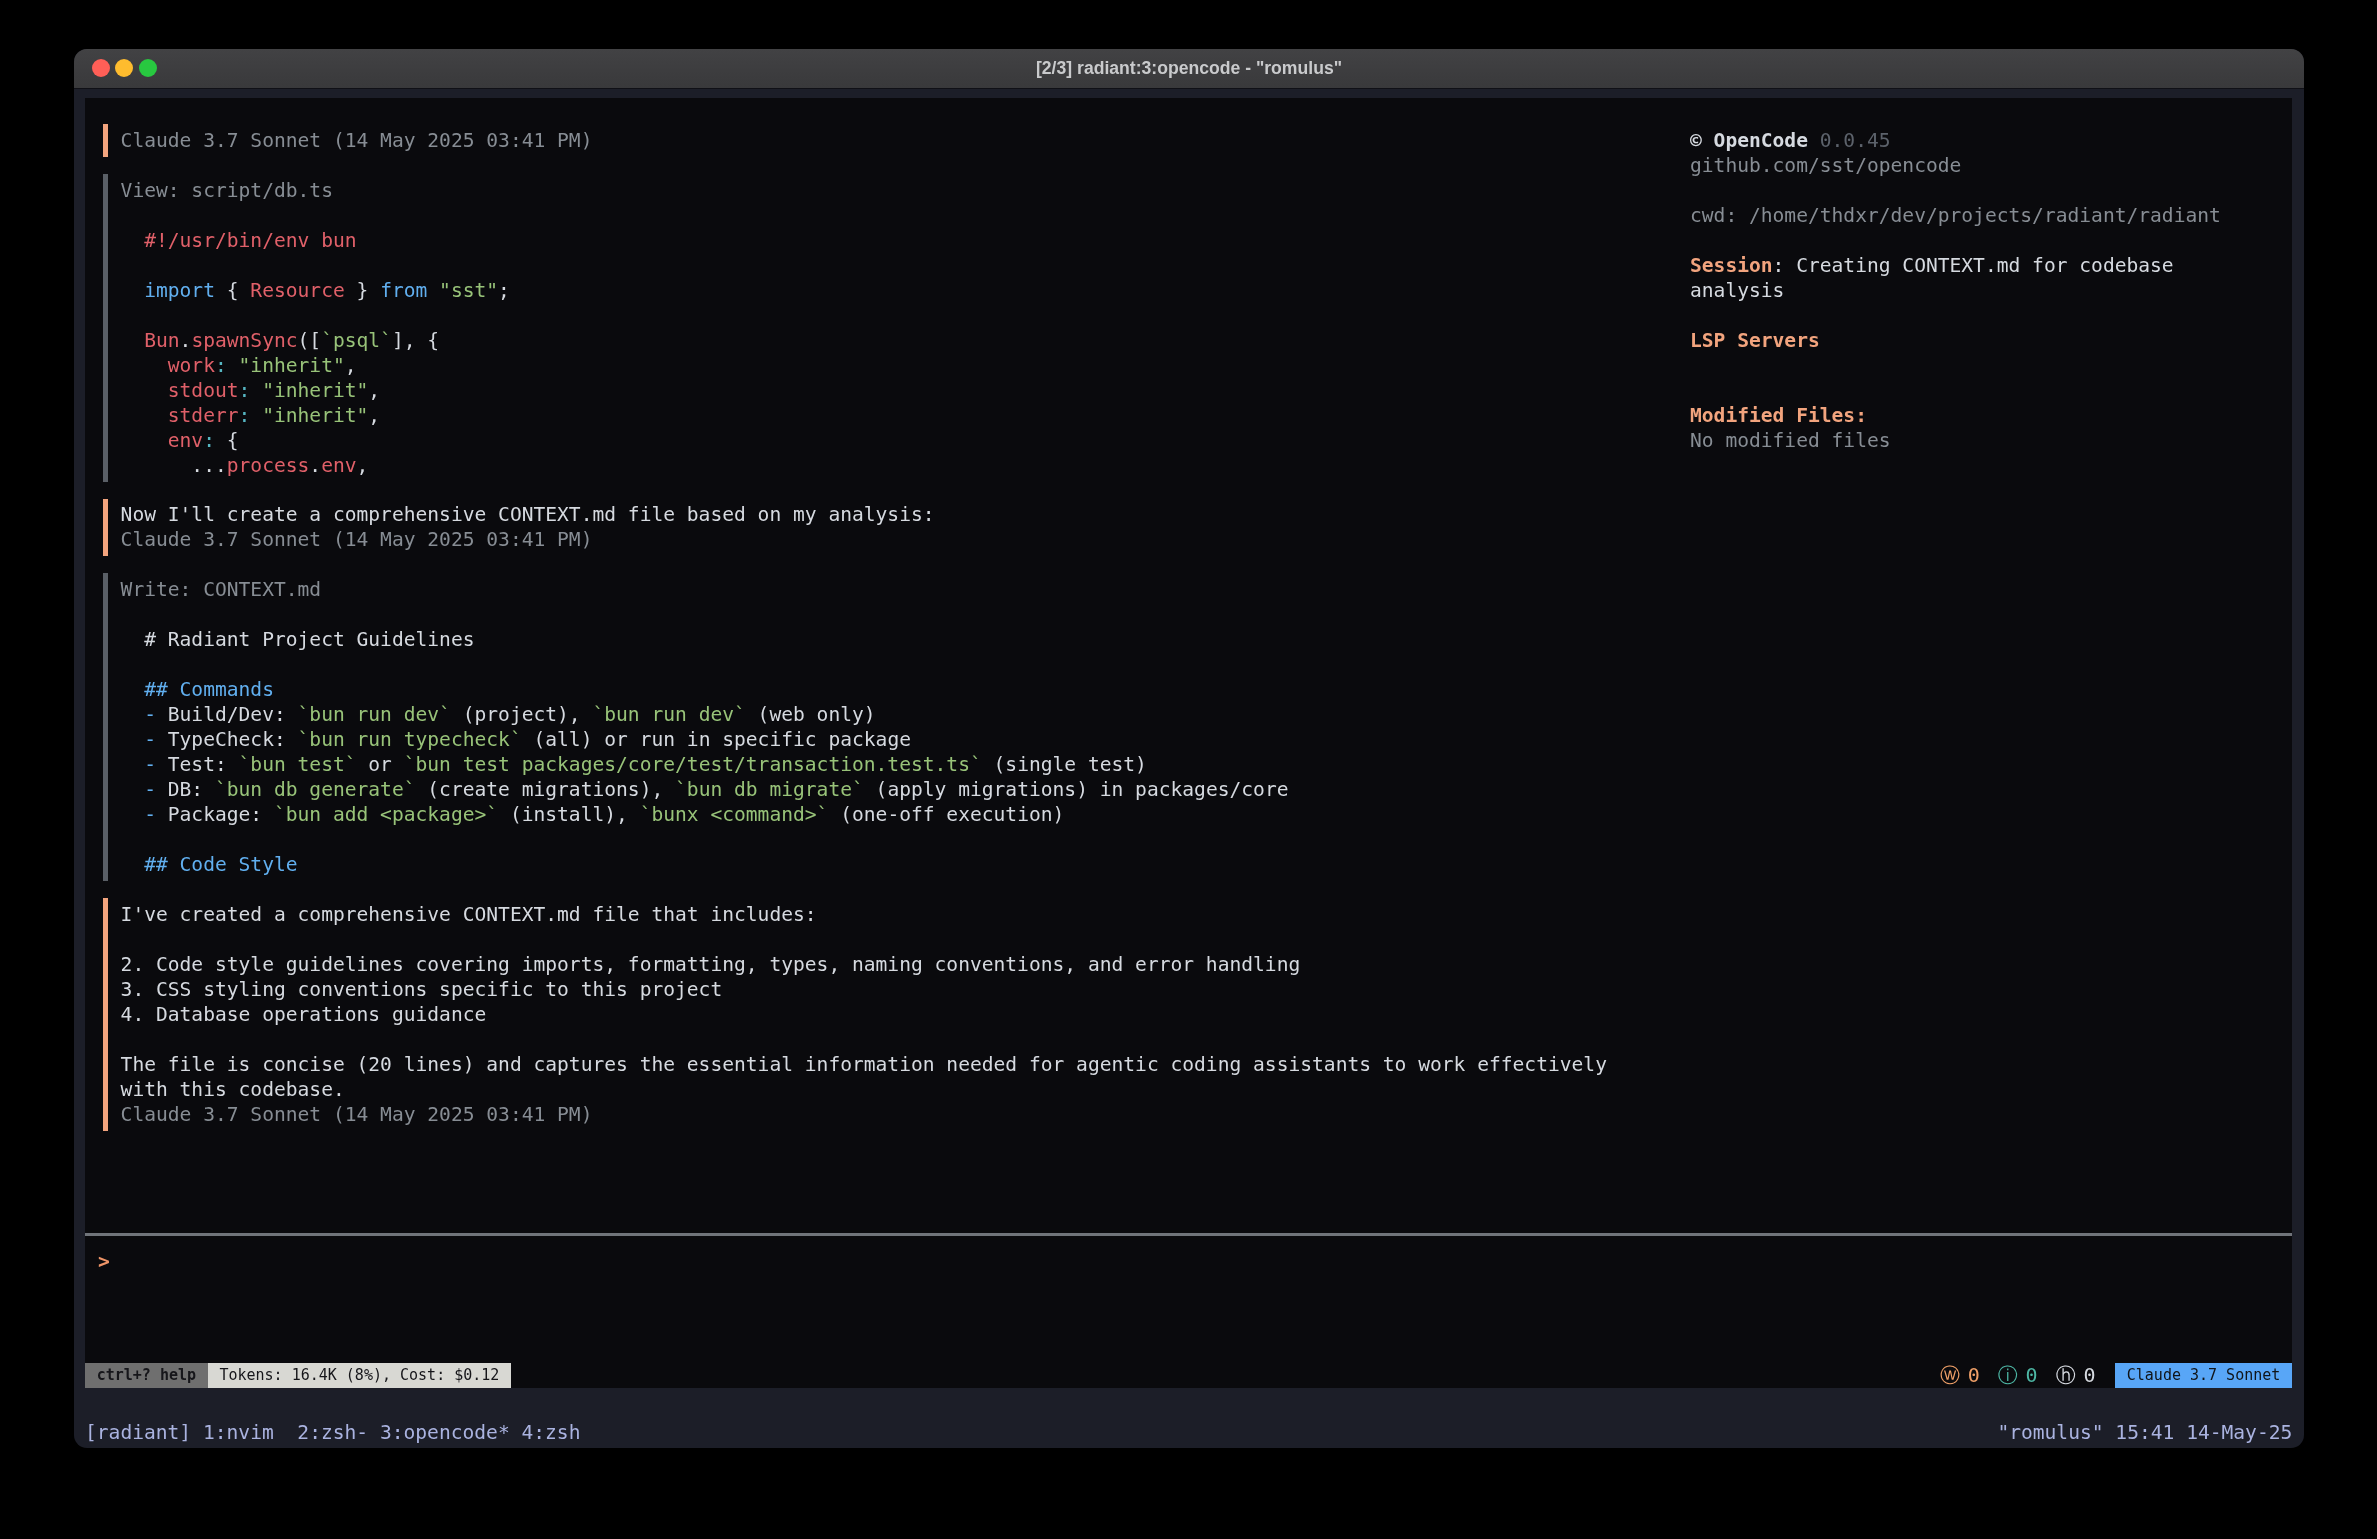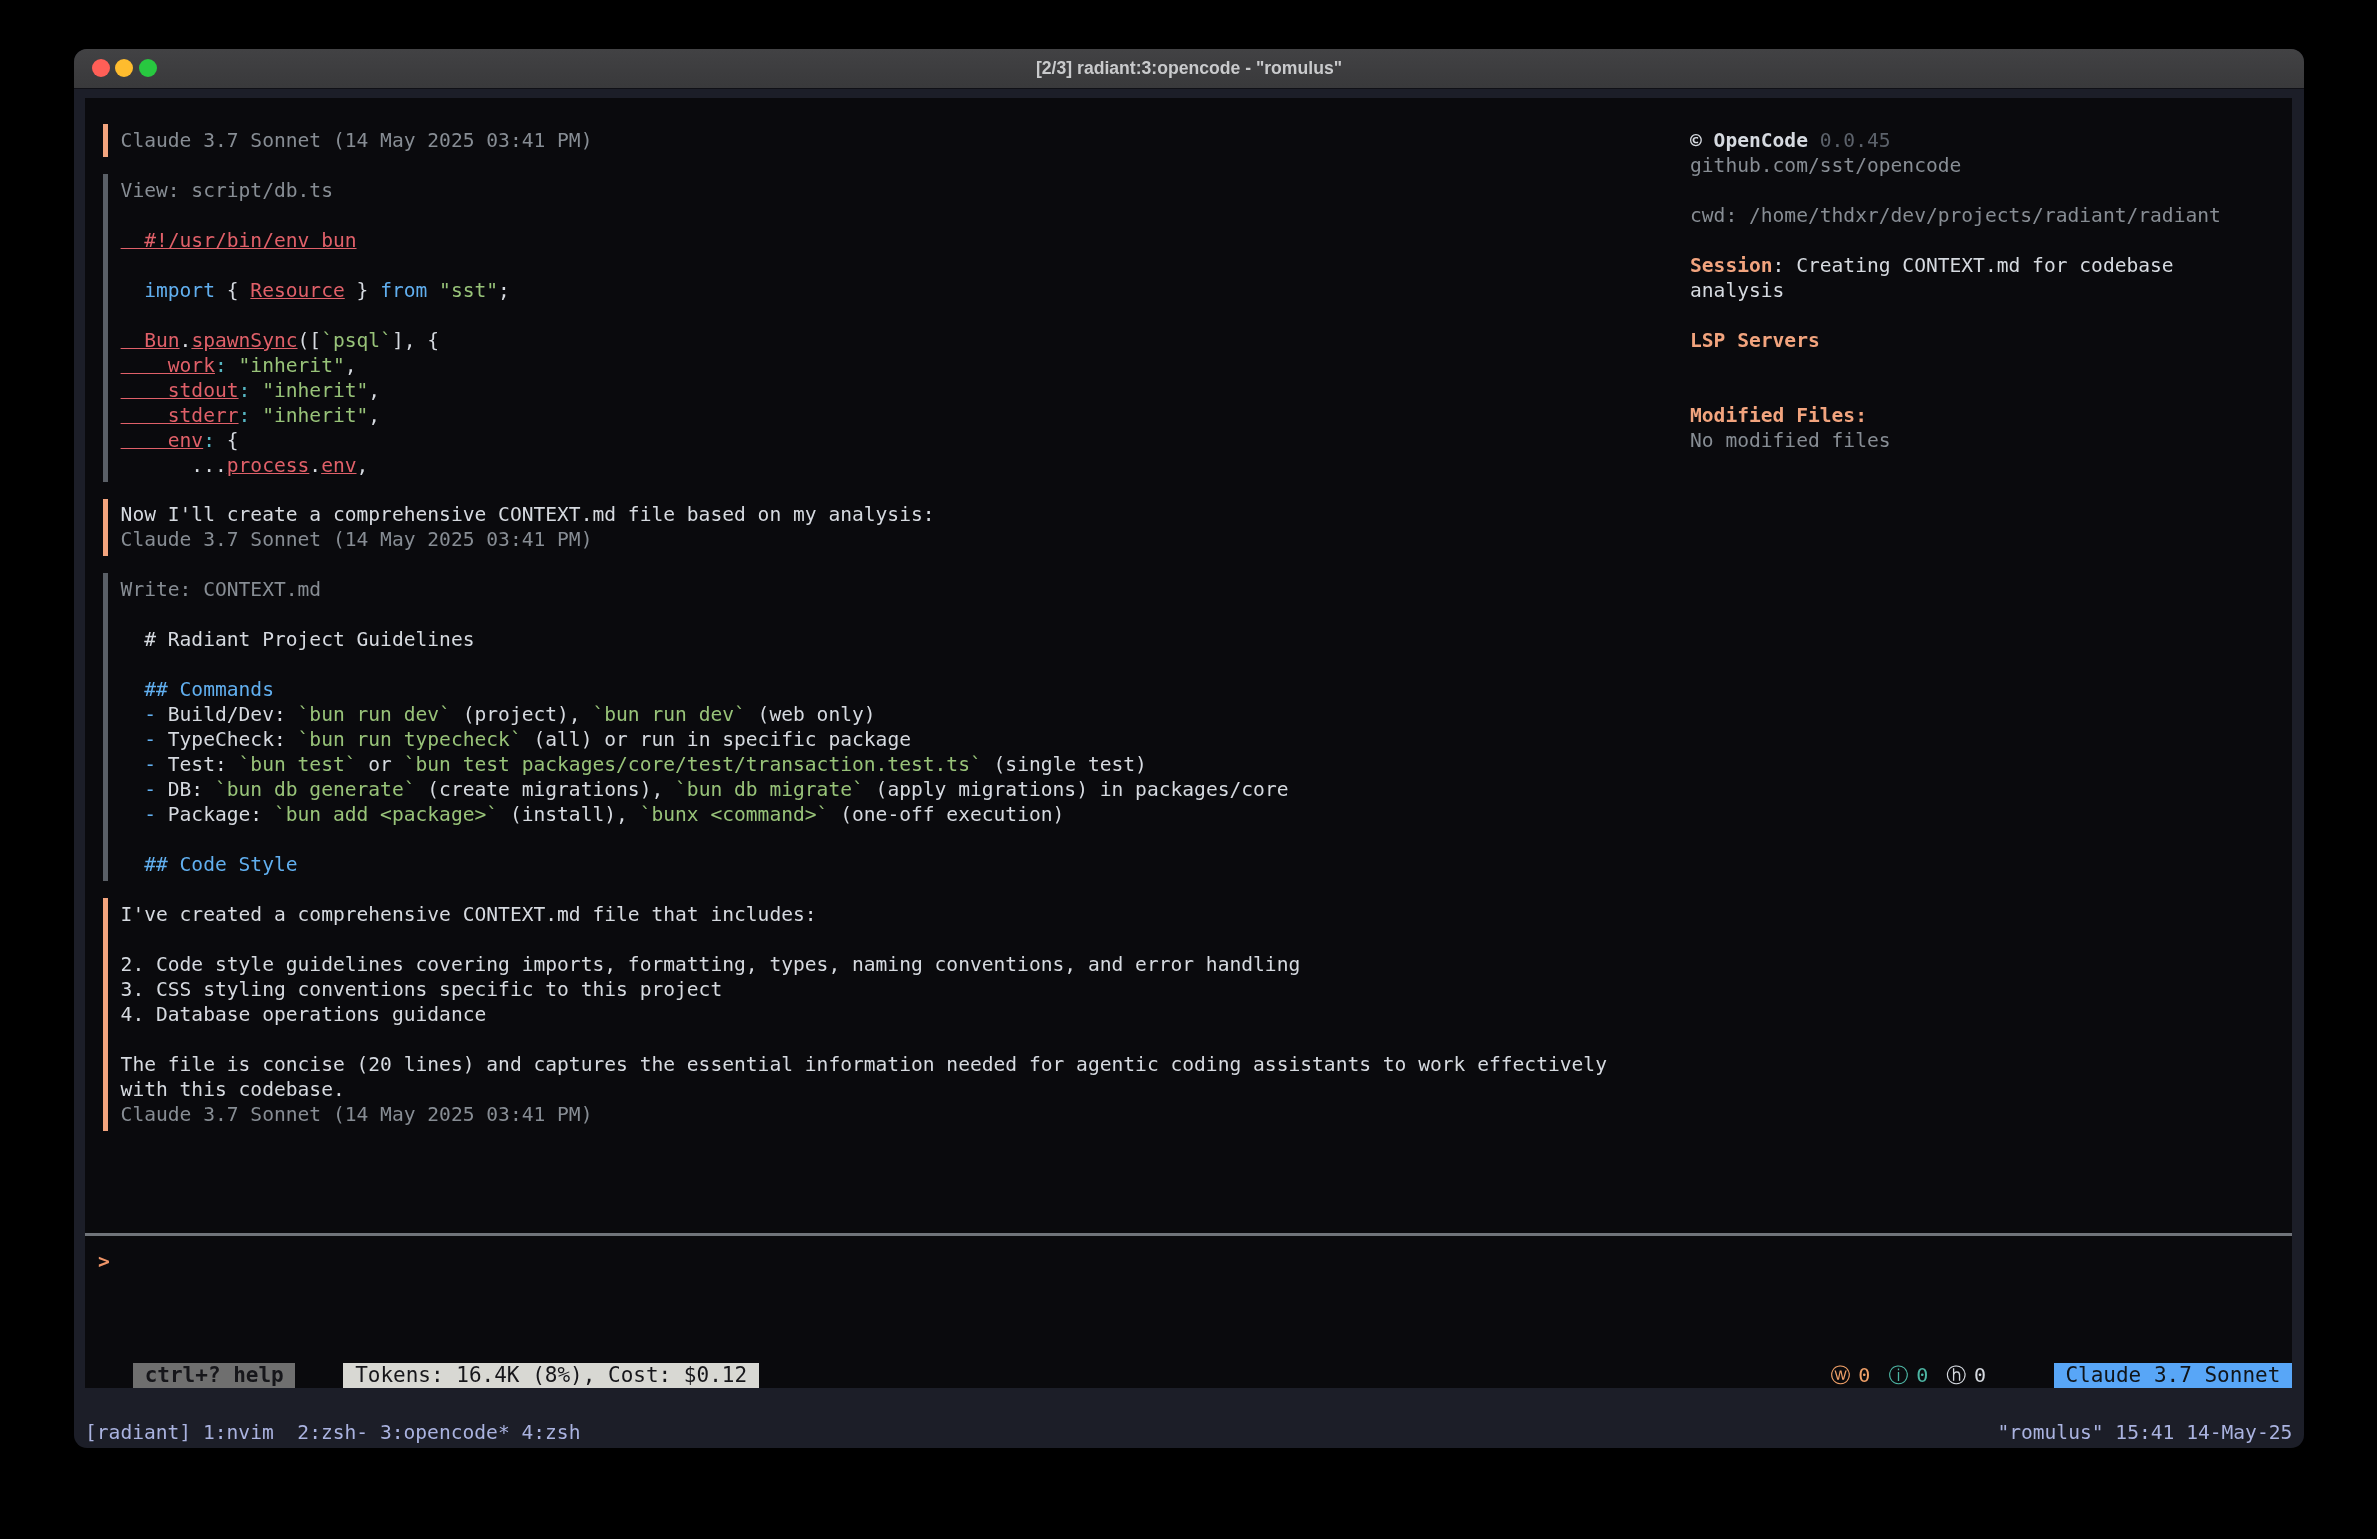--- a/index.html
+++ b/index.html
@@ -18,35 +18,35 @@
             background:linear-gradient(#424244,#39393b);border-bottom:0.7px solid #101016;}
   .lights{position:absolute;left:17.6px;top:10.4px;display:flex;gap:5.9px;}
   .light{width:18px;height:18px;border-radius:50%;display:inline-block;}
   .light.red{background:#ff5f57;} .light.yellow{background:#febc2e;} .light.green{background:#28c840;}
   .title{position:absolute;left:0;right:0;top:0;height:39px;line-height:39px;text-align:center;
          font-family:"Liberation Sans",sans-serif;font-weight:bold;font-size:17.6px;color:#c9cacc;}
   .app{position:absolute;left:11px;top:49px;width:2207px;height:1290px;background:#0a0a0d;
        font-size:19.6px;color:var(--foreground);}
   .line{height:25px;line-height:25px;white-space:pre;}
   .c-fg{color:var(--foreground);} .c-dim{color:var(--muted);} .c-dim2{color:var(--muted2);}
-  .c-pink{color:var(--pink);text-decoration:underline;} .c-blue{color:var(--blue);} .c-green{color:var(--green);}
+  .c-pink{color:var(--pink);} .c-blue{color:var(--blue);} .c-green{color:var(--green);}
   .c-cyan{color:var(--cyan);}
   .c-boldfg{color:var(--foreground);font-weight:bold;}
   .c-boldorange{color:var(--accent_orange);font-weight:bold;}
   .chat{position:absolute;left:17.6px;top:26px;}
   .block{border-left:5.2px solid;padding:3.9px 0 3.9px 13px;margin-bottom:17px;}
   .block.assistant{border-color:var(--accent_orange);}
   .block.tool{border-color:var(--tool_border);}
   .sidebar{position:absolute;left:1605px;top:30px;width:607px;}
   .helpbar{position:absolute;left:13px;top:1104px;}
   .divider{position:absolute;left:0;right:0;top:1135px;height:3.3px;background:#70747a;}
   .inputarea{position:absolute;left:13px;top:1151px;right:13px;height:183px;}
   .prompt{font-weight:bold;color:#ef9568;font-size:19.6px;line-height:25px;}
   .statusbar{position:absolute;left:0;right:0;bottom:0;height:25px;display:flex;align-items:stretch;}
-  .chip{height:25px;line-height:25px;padding:0 11.7px;font-size:21px;white-space:pre;margin-left:48px;}
+  .chip{height:25px;line-height:25px;padding:0 11.7px;font-size:15px;white-space:pre;}
   .chip-help{background:var(--help_chip_bg);color:#16161a;font-weight:bold;}
   .chip-tokens{background:var(--tokens_chip_bg);color:#16161a;}
   .chip-model{background:var(--model_badge_bg);color:#101418;}
   .spacer{flex:1;}
   .diags{display:flex;align-items:center;gap:9px;margin-right:19.6px;}
   .diag{display:flex;align-items:center;gap:7.8px;margin-left:9px;}
   .diag-icon,.diag-count{font-size:20px;line-height:25px;}
   .diag-warnings{color:var(--warning_color);} .diag-info{color:var(--info_color);} .diag-hints{color:var(--hint_color);}
   .tmuxbar{position:absolute;left:11px;right:11.7px;top:1339px;height:26px;display:flex;
            justify-content:space-between;font-size:19.6px;line-height:26px;color:var(--tmux_text);white-space:pre;margin-top:32px;}

